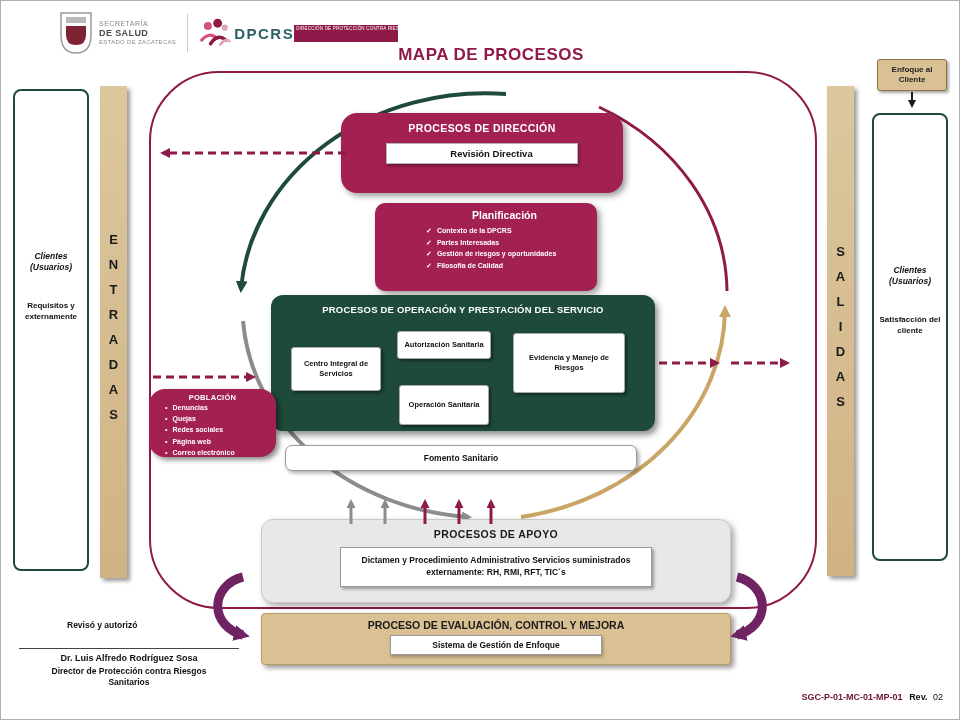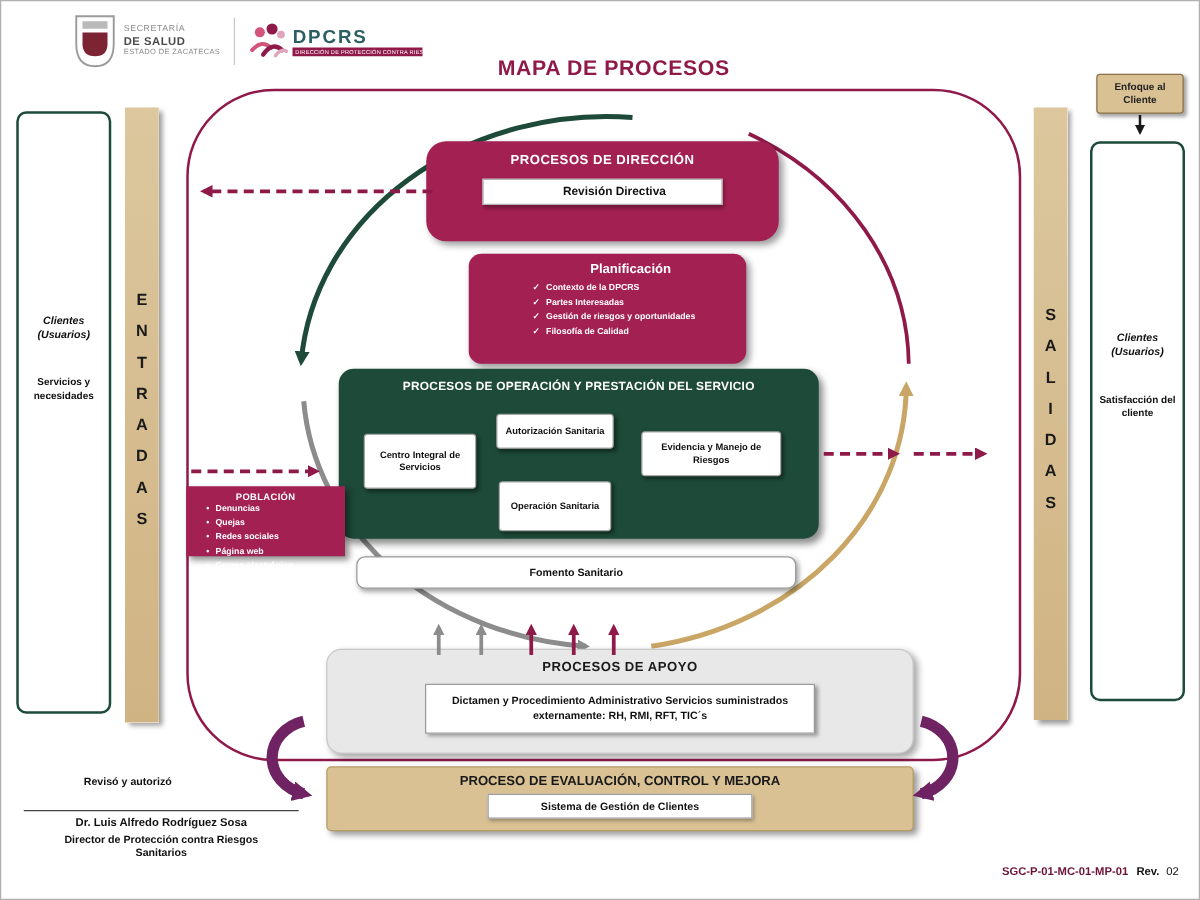--- a/index.html
+++ b/index.html
@@ -12,21 +12,21 @@
   
   #logo { left:58px; top:8px; height:48px; display:flex; align-items:center; gap:6px; z-index:2; }
   .shield-svg { width:34px; height:44px; }
   #logo-text { display:flex; flex-direction:column; line-height:1.3; }
   #logo-text .t1 { font-size:7px; color:#8a8a8a; letter-spacing:.5px; }
   #logo-text .t2 { font-size:9px; font-weight:bold; color:#4a4a4a; letter-spacing:.4px; }
   #logo-text .t3 { font-size:6px; color:#8a8a8a; letter-spacing:.3px; }
   #logo .divider { width:1px; height:38px; background:#c9c9c9; margin:0 5px; }
   #dpcrs { display:flex; align-items:center; gap:3px; }
   .people-svg { width:32px; height:34px; }
-  #dpcrs .dp-col { display:flex; flex-direction:column; }
+  #dpcrs .dp-col { display:flex; flex-direction:row;text-align:right; }
   #dpcrs .dp-name { font-size:15px; font-weight:bold; color:#2c5f63; letter-spacing:1.5px; }
   #dpcrs .dp-caption { background:#8f1a4a; color:#fff; font-size:4.5px; padding:1px 2px;
                        width:104px; white-space:nowrap; overflow:hidden; letter-spacing:.2px; }
 
   #page-title { left:320px; top:44px; width:340px; text-align:center; font-size:17px;
                 font-weight:bold; color:#8f1a4a; letter-spacing:.5px; z-index:2; }
 
   #enfoque { left:876px; top:58px; width:70px; height:32px; background:#d9c194;
              border:1px solid #8a7147; border-radius:3px; box-shadow:2px 2px 3px rgba(0,0,0,.35);
              display:flex; align-items:center; justify-content:center; text-align:center;
@@ -72,29 +72,29 @@
                border-radius:12px; box-shadow:3px 4px 6px rgba(0,0,0,.45); z-index:2; }
   #operacion .box-title { text-align:center; margin-top:9px; color:#fff; font-weight:bold;
                           font-size:9.5px; letter-spacing:.2px; }
   .op-box { position:absolute; background:#fff; border:1px solid #a8a8a8; border-radius:3px;
             box-shadow:2px 2px 3px rgba(0,0,0,.4); display:flex; align-items:center;
             justify-content:center; text-align:center; font-size:7.5px; font-weight:bold;
             color:#111; padding:2px 4px; line-height:1.35; }
   #op-cis { left:20px;  top:52px; width:90px;  height:44px; }
   #op-aut { left:126px; top:36px; width:94px;  height:28px; }
   #op-ops { left:128px; top:90px; width:90px;  height:40px; }
-  #op-evi { left:242px; top:50px; width:112px; height:36px; }
+  #op-evi { left:242px; top:38px; width:112px; height:60px; }
 
   #fomento { left:284px; top:444px; width:352px; height:26px; background:#fff;
              border:1.5px solid #9a9a9a; border-radius:7px; box-shadow:2px 2px 4px rgba(0,0,0,.35);
              display:flex; align-items:center; justify-content:center; font-size:8.5px;
              font-weight:bold; color:#111; z-index:2; }
 
-  #poblacion { left:148px; top:388px; width:127px; height:56px; background:#a32052;
-               border-radius:0; box-shadow:3px 3px 5px rgba(0,0,0,.45); color:#fff; z-index:3; }
+  #poblacion { left:148px; top:388px; width:127px; height:68px; background:#a32052;
+               border-radius:16px; box-shadow:3px 3px 5px rgba(0,0,0,.45); color:#fff; z-index:3; }
   #poblacion .box-title { text-align:center; margin-top:4px; font-size:7.5px; font-weight:bold; letter-spacing:.3px; }
   .pob-item { display:flex; gap:5px; margin-left:16px; font-size:7px; font-weight:bold; line-height:1.6; }
 
   #apoyo { left:260px; top:518px; width:470px; height:84px; background:#e9e8e8;
            border:1px solid #c9c9c9; border-radius:12px; box-shadow:3px 3px 6px rgba(0,0,0,.35);
            text-align:center; z-index:2; }
   #apoyo .box-title { margin-top:8px; font-size:10.5px; font-weight:bold; color:#1a1a1a; letter-spacing:.4px; }
   #apoyo .inner { margin:7px auto 0; width:312px; height:40px; background:#fff;
                   border:1px solid #9a9a9a; border-radius:0; box-shadow:2px 2px 3px rgba(0,0,0,.35);
                   display:flex; align-items:center; font-size:8.5px;
@@ -160,21 +160,21 @@
   </div>
 
   <div class="abs" id="page-title">MAPA DE PROCESOS</div>
 
   <div class="abs" id="enfoque">
     <span>Enfoque al Cliente</span>
   </div>
 
   <div class="abs client-panel" id="client-left">
     <div class="cp-title">Clientes (Usuarios)</div>
-    <div class="cp-sub">Servicios y necesidades</div>
+    <div class="cp-sub">Requisitos y externamente</div>
   </div>
 
   <div class="abs vbar" id="entradas">
     <span>ENTRADAS</span>
   </div>
 
   <div class="abs" id="bigrect"></div>
 
   <svg class="abs" id="arcs" width="960" height="720">
     <defs>
@@ -270,21 +270,21 @@
   <div class="abs" id="apoyo">
     <div class="box-title">PROCESOS DE APOYO</div>
     <div class="inner">
       <span>Dictamen y Procedimiento Administrativo Servicios suministrados externamente: RH, RMI, RFT, TIC´s</span>
     </div>
   </div>
 
   <div class="abs" id="evaluacion">
     <div class="box-title">PROCESO DE EVALUACIÓN,  CONTROL Y MEJORA</div>
     <div class="inner">
-      <span>Sistema de Gestión de Clientes</span>
+      <span>Sistema de Gestión de Enfoque</span>
     </div>
   </div>
 
   <div class="abs vbar" id="salidas">
     <span>SALIDAS</span>
   </div>
 
   <div class="abs client-panel" id="client-right">
     <div class="cp-title">Clientes (Usuarios)</div>
     <div class="cp-sub">Satisfacción del cliente</div>

